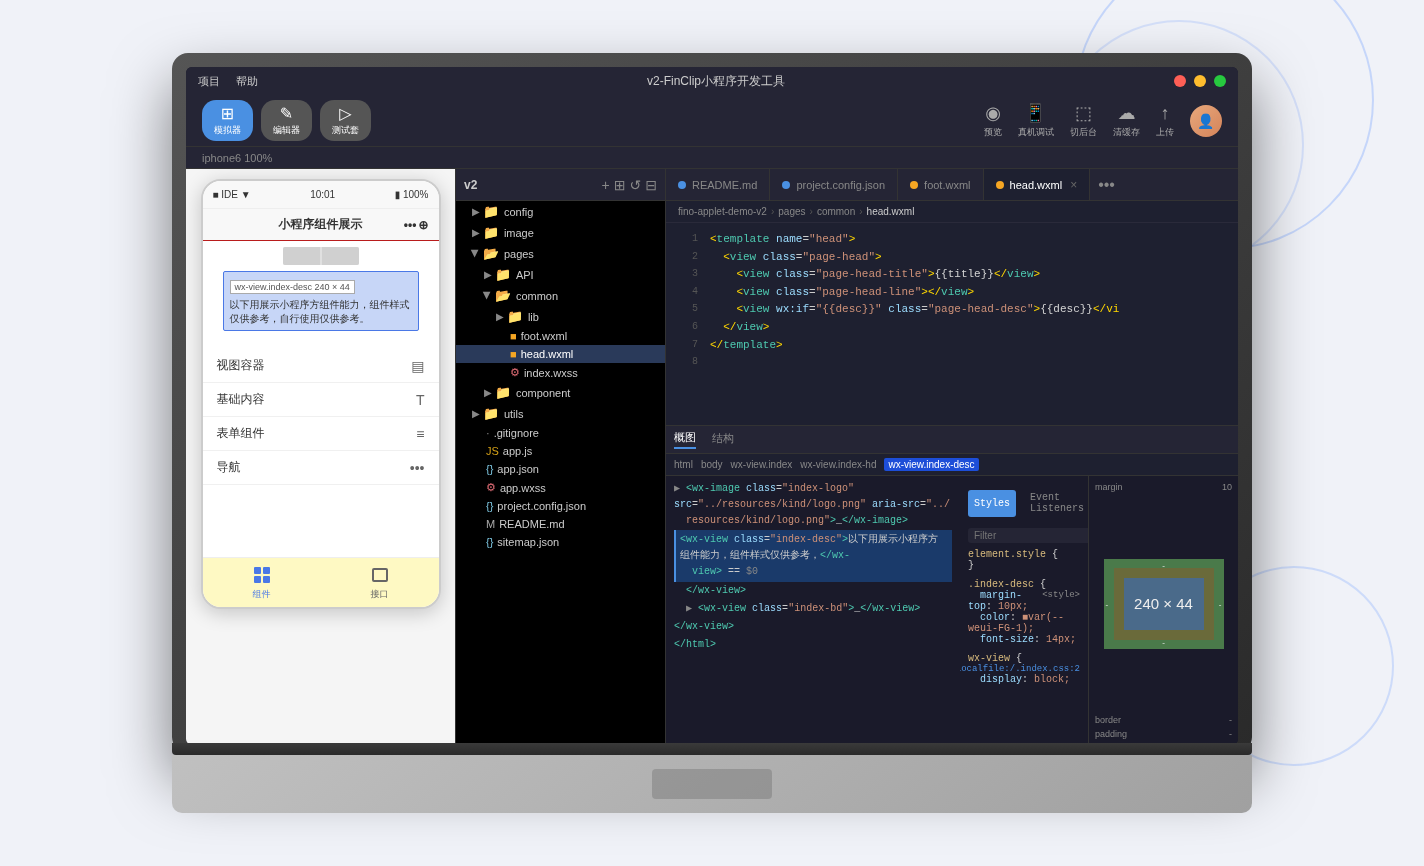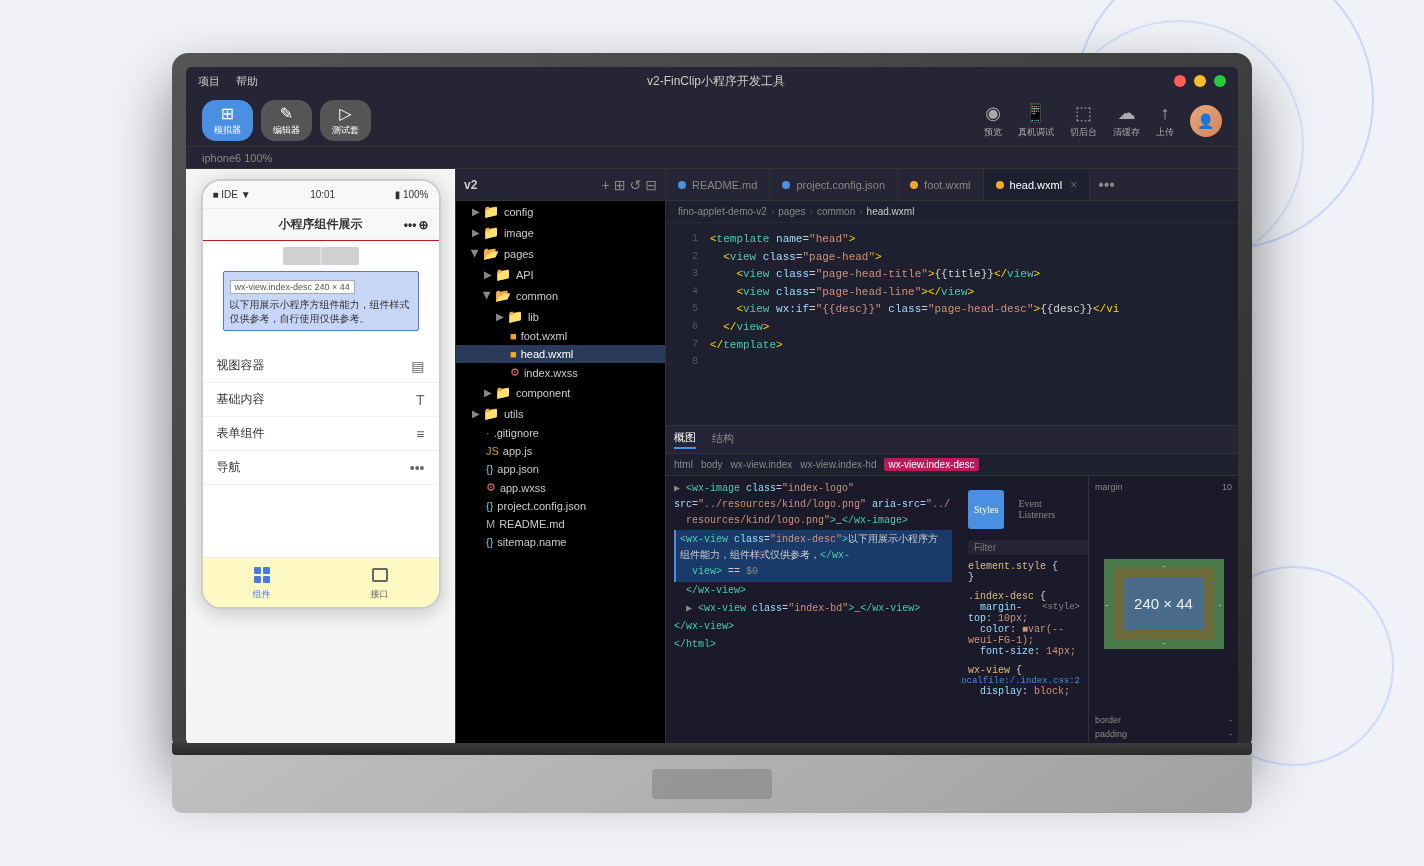--- a/index.html
+++ b/index.html
@@ -578,21 +578,21 @@
       border-bottom: 1px solid #333;
       overflow: hidden;
       flex-shrink: 0;
     }
     .elem-tab {
       font-size: 10px;
       color: #888;
       cursor: pointer;
       white-space: nowrap;
     }
-    .elem-tab.active { color: #fff; background: #be185d; padding: 1px 4px; border-radius: 2px; }
+    .elem-tab.active { color: #fff; background: #1d4ed8; padding: 1px 4px; border-radius: 2px; }
 
     
     .styles-panel-area {
       display: flex;
       flex: 1;
       overflow: hidden;
     }
 
     .styles-panel {
       flex: 1;
@@ -606,22 +606,21 @@
     .styles-tabs-row {
       display: flex;
       gap: 8px;
       margin-bottom: 6px;
       align-items: center;
     }
     .styles-tab {
       font-size: 10px;
       color: #888;
       cursor: pointer;
-      padding: 14px 6px;
-      font-family: Liberation Serif, serif;
+      padding: 8px 6px;
     }
     .styles-tab.active {
       background: #4a90e2;
       color: white;
       border-radius: 3px;
     }
 
     .filter-row {
       display: flex;
       align-items: center;
@@ -943,21 +942,21 @@
               <span>project.config.json</span>
             </div>
             <div class="tree-item tree-indent-1">
               <span style="width:10px"></span>
               <span style="color:#aaa;font-size:11px">M</span>
               <span>README.md</span>
             </div>
             <div class="tree-item tree-indent-1">
               <span style="width:10px"></span>
               <span class="file-icon-json">{}</span>
-              <span>sitemap.name</span>
+              <span>sitemap.json</span>
             </div>
           </div>
 
           <div class="code-editor">
 
             <div class="editor-tabs">
               <div class="editor-tab">
                 <span class="tab-dot-blue"></span>
                 <span>README.md</span>
               </div>

